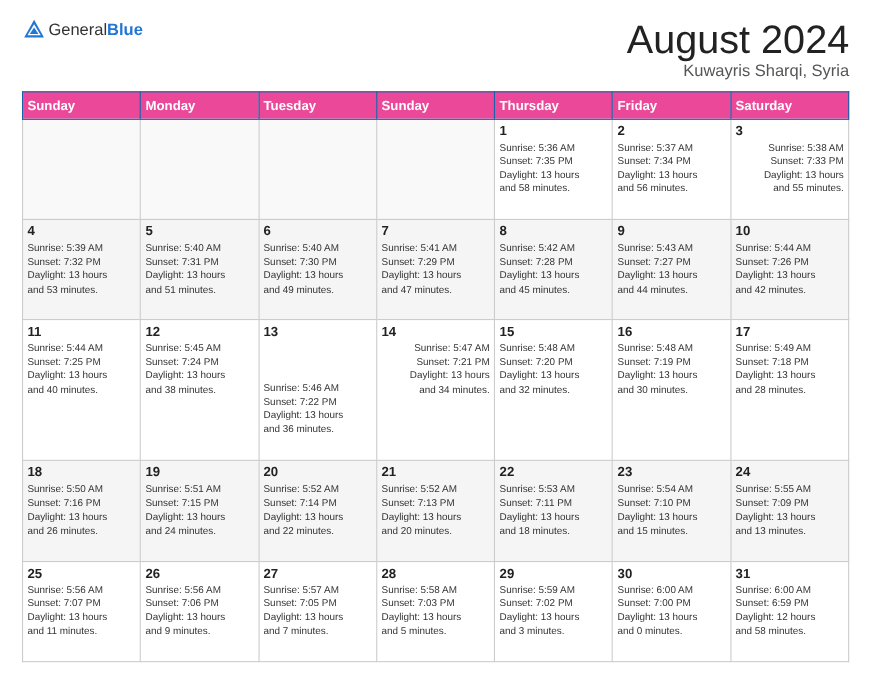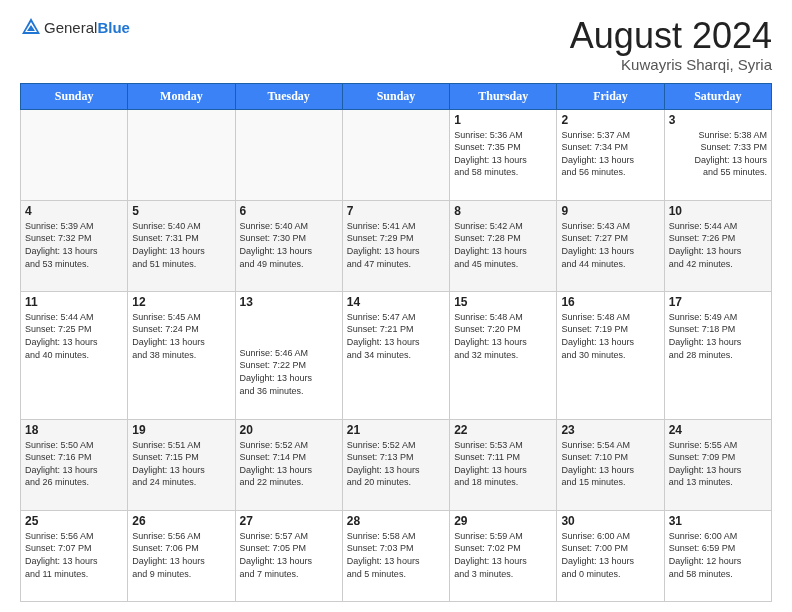--- a/index.html
+++ b/index.html
@@ -56,28 +56,27 @@
       color: #555;
     }
     .calendar {
       flex: 1;
       border: 1px solid #ccc;
       border-collapse: collapse;
       width: 100%;
       table-layout: fixed;
     }
     .calendar th {
-      background-color: #3b82f6;
+      background-color: #ec4899;
       color: #fff;
       font-size: 12px;
       font-weight: bold;
       padding: 5px 4px;
-      text-align: center;
+      text-align: left;
       border: 1px solid #1a5fa8;
-      font-family: Liberation Serif, serif;
     }
     .calendar td {
       border: 1px solid #ccc;
       vertical-align: top;
       padding: 3px 4px;
       font-size: 9.5px;
       color: #333;
       background: #fff;
       height: 78px;
     }
@@ -232,21 +231,21 @@
           </td>
           <td>
             <span class="day-number">13</span>
             <div class="day-info" style="white-space: pre-line; margin-top: 38px;">Sunrise: 5:46 AM
 Sunset: 7:22 PM
 Daylight: 13 hours
 and 36 minutes.</div>
           </td>
           <td>
             <span class="day-number">14</span>
-            <div class="day-info" style="white-space: pre-line;">Sunrise: 5:47 AM
+            <div class="day-info" style="white-space: pre-line; text-align: right;">Sunrise: 5:47 AM
 Sunset: 7:21 PM
 Daylight: 13 hours
 and 34 minutes.</div>
           </td>
           <td>
             <span class="day-number">15</span>
             <div class="day-info" style="white-space: pre-line;">Sunrise: 5:48 AM
 Sunset: 7:20 PM
 Daylight: 13 hours
 and 32 minutes.</div>

